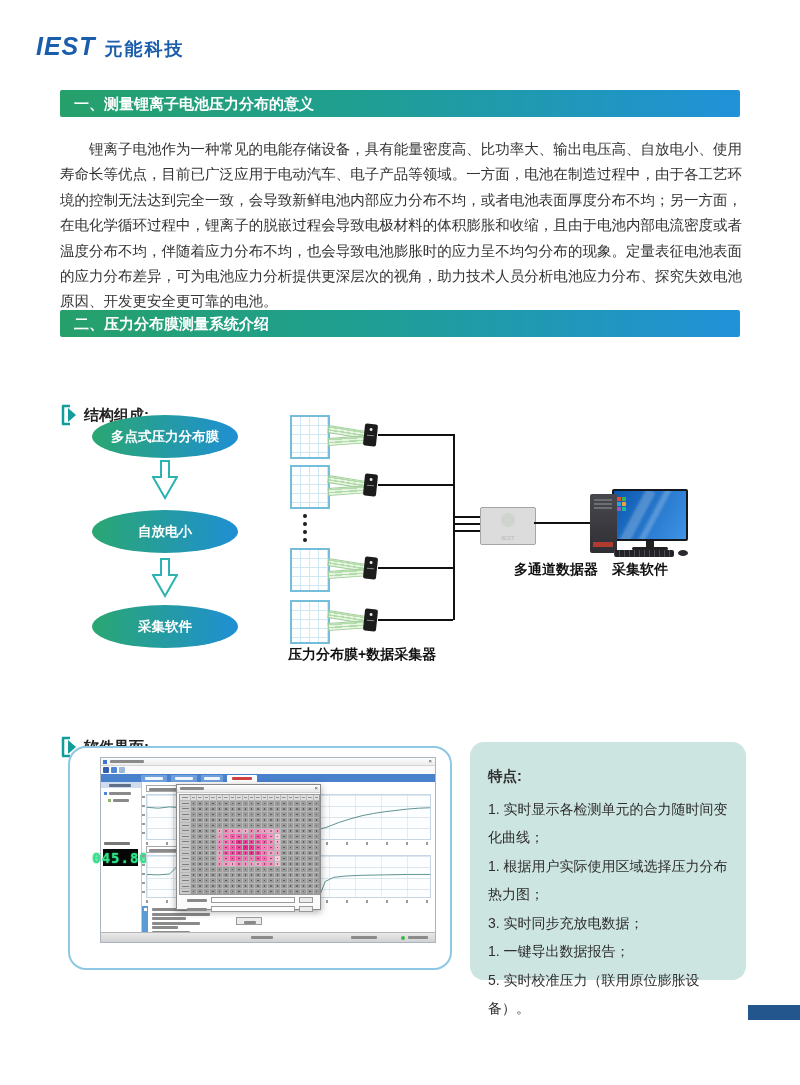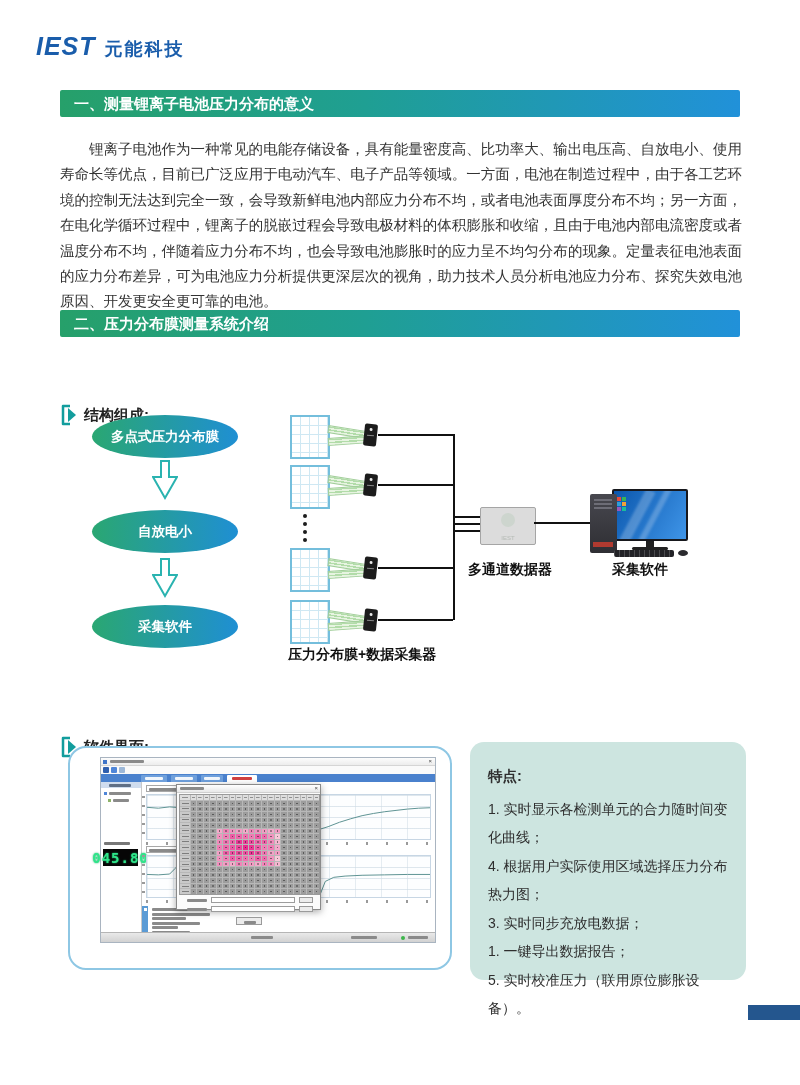--- a/index.html
+++ b/index.html
@@ -223,21 +223,21 @@
   <div class="abs stand-base"></div>
   <div class="abs tower">
     <div class="vent" style="top:5px;"></div>
     <div class="vent" style="top:9px;"></div>
     <div class="vent" style="top:13px;"></div>
     <div class="red"></div>
   </div>
   <div class="abs keyboard"></div>
   <div class="abs mouse"></div>
 
-  <div class="abs label-bold" style="left:455px;top:561px;width:110px;">多通道数据器</div>
+  <div class="abs label-bold" style="left:455px;top:561px;width:110px;padding-left:46px;">多通道数据器</div>
   <div class="abs label-bold" style="left:592px;top:561px;width:96px;">采集软件</div>
   <div class="abs label-bold" style="left:288px;top:646px;width:170px;text-align:left;">压力分布膜+数据采集器</div>
 
   <div class="abs sub-head" style="left:60px;top:694px;">
     <svg width="16" height="22" viewBox="0 0 16 22">
       <path d="M10 2 H3 V20 H10" fill="none" stroke="#129d9d" stroke-width="2.5" stroke-linejoin="round"></path>
       <polygon points="8,4 16,11 8,18" fill="#129d9d"></polygon>
     </svg>
     <span>软件界面:</span>
   </div>
@@ -717,21 +717,21 @@
       <div class="dlg-btn" style="left:122px;top:121px;width:14px;height:6px;"></div>
       <div class="dlg-btn" style="left:59px;top:132px;width:26px;height:8px;">
         <div class="tb" style="left:7px;top:2.5px;width:12px;"></div>
       </div>
     </div>
   </div>
 
   <div class="abs feature-box">
     <p class="ft-title">特点:</p>
     <p>1. 实时显示各检测单元的合力随时间变化曲线；</p>
-    <p>4. 根据用户实际使用区域选择压力分布热力图；</p>
+    <p>1. 根据用户实际使用区域选择压力分布热力图；</p>
     <p>3. 实时同步充放电数据；</p>
     <p>1. 一键导出数据报告；</p>
     <p>5. 实时校准压力（联用原位膨胀设备）。</p>
   </div>
 
   <div class="abs footer-block"></div>
 
 </div>
 
 </body></html>

